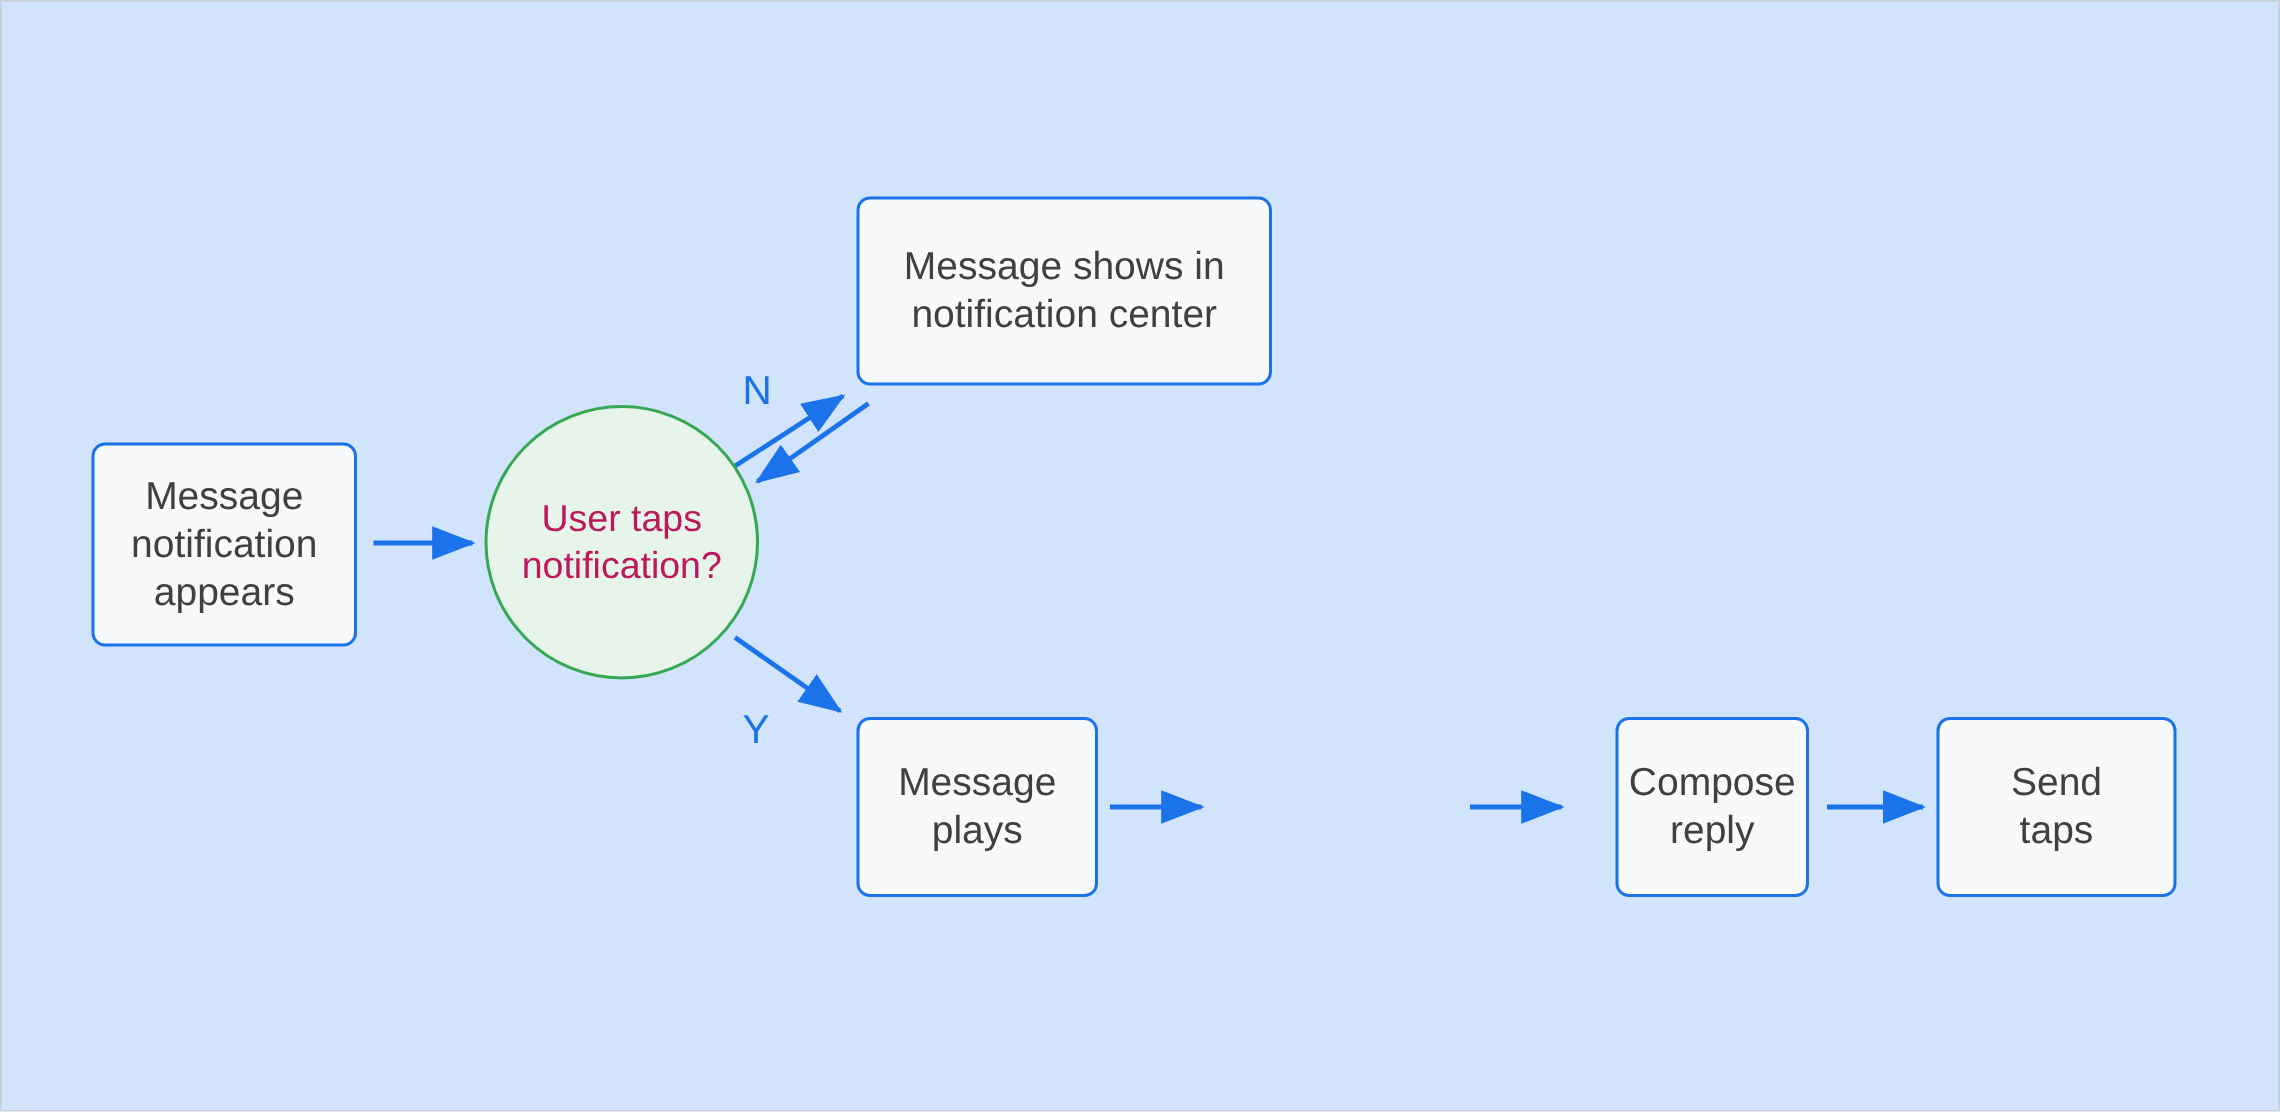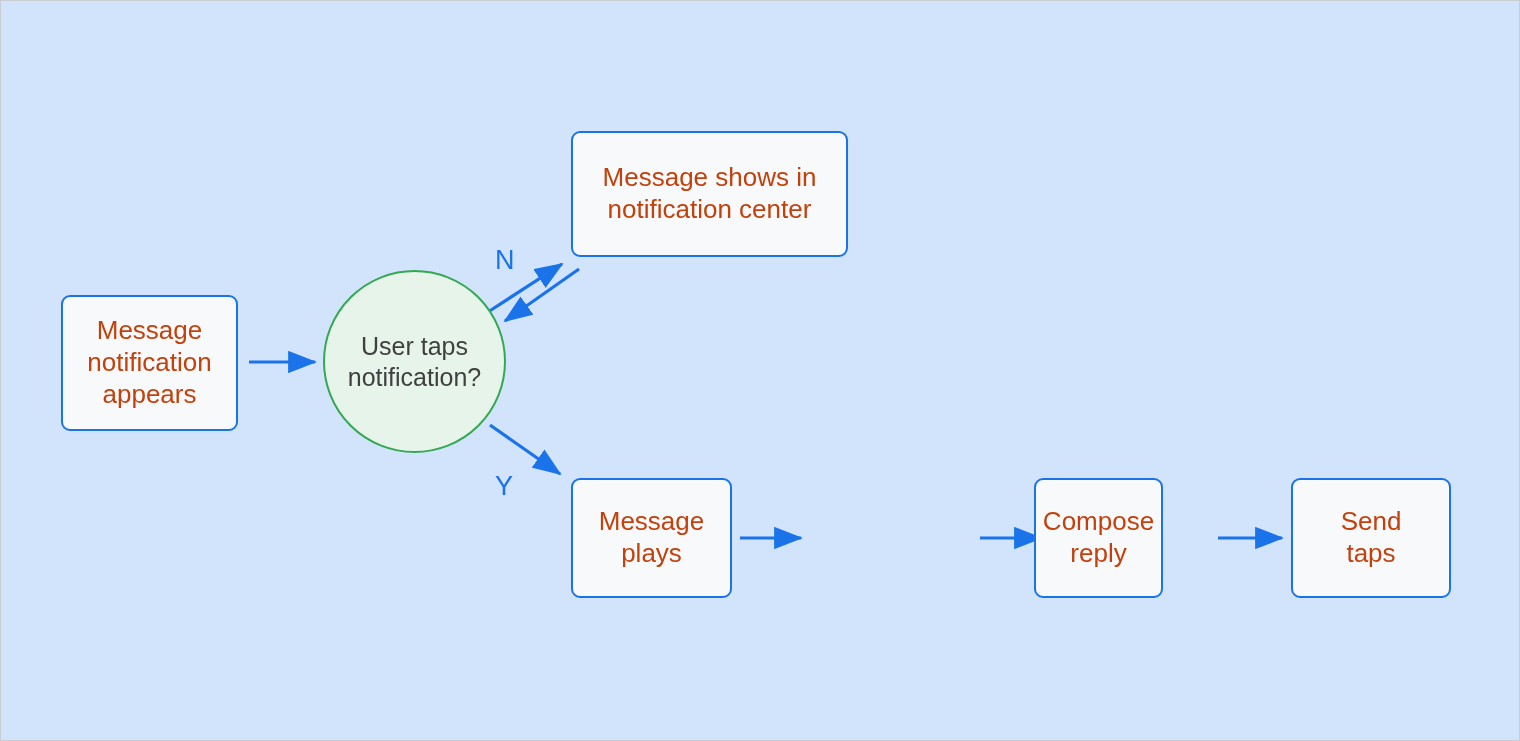--- a/index.html
+++ b/index.html
@@ -31,28 +31,28 @@
     align-items: center;
     justify-content: center;
     text-align: center;
     line-height: 1.22;
     white-space: pre-line;
   }
   .node.rect {
     background: #f8f9fa;
     border: 2.5px solid #1a73e8;
     border-radius: 9px;
-    color: #c2410c;
+    color: #404040;
     font-size: 26px;
   }
   .node.circle {
     background: #e6f4ea;
     border: 2.5px solid #34a853;
     border-radius: 50%;
-    color: #404040;
+    color: #be185d;
     font-size: 25px;
   }
   .edge-label {
     position: absolute;
     color: #1a73e8;
     font-size: 27px;
     line-height: 1;
     user-select: none;
   }
 </style>
@@ -104,21 +104,21 @@
   <div class="node circle" id="n1" style="left: 322px; top: 269px; width: 183px; height: 183px;">User taps
 notification?</div>
 
   <div class="node rect" id="n2" style="left: 570px; top: 130px; width: 277px; height: 126px;">Message shows in
 notification center</div>
 
   <div class="node rect" id="n3" style="left: 570px; top: 477px; width: 161px; height: 120px;">Message
 plays</div>
 
 
-  <div class="node rect" id="n5" style="left: 1033px; top: 477px; width: 129px; height: 120px;">Compose
+  <div class="node rect" id="n5" style="left: 1076px; top: 477px; width: 129px; height: 120px;">Compose
 reply</div>
 
   <div class="node rect" id="n6" style="left: 1290px; top: 477px; width: 160px; height: 120px;">Send
 taps</div>
 
   <div class="edge-label" id="el0" style="left: 494px; top: 246px;">N</div>
 
   <div class="edge-label" id="el1" style="left: 494px; top: 472px;">Y</div>
 
 </div>

